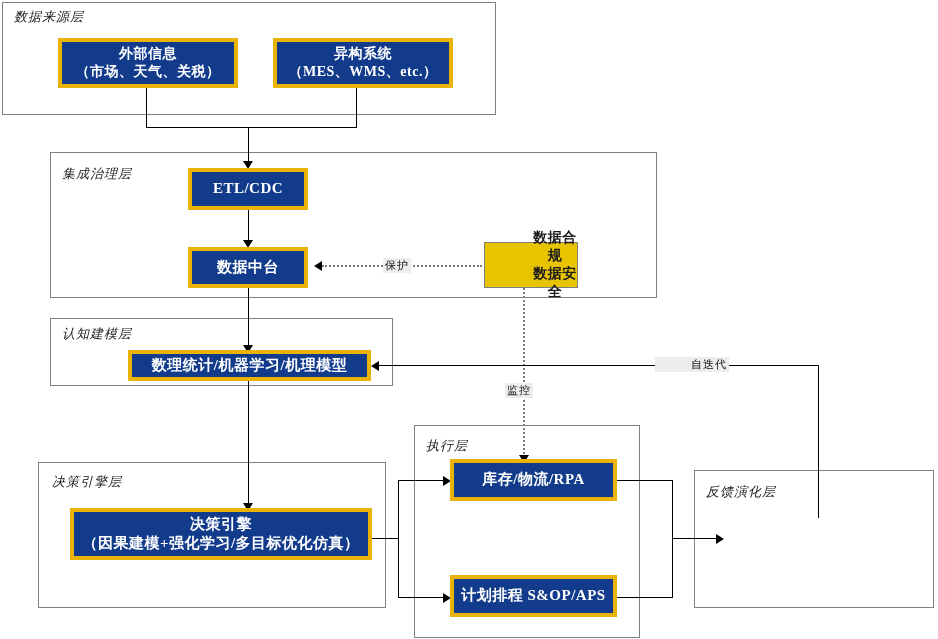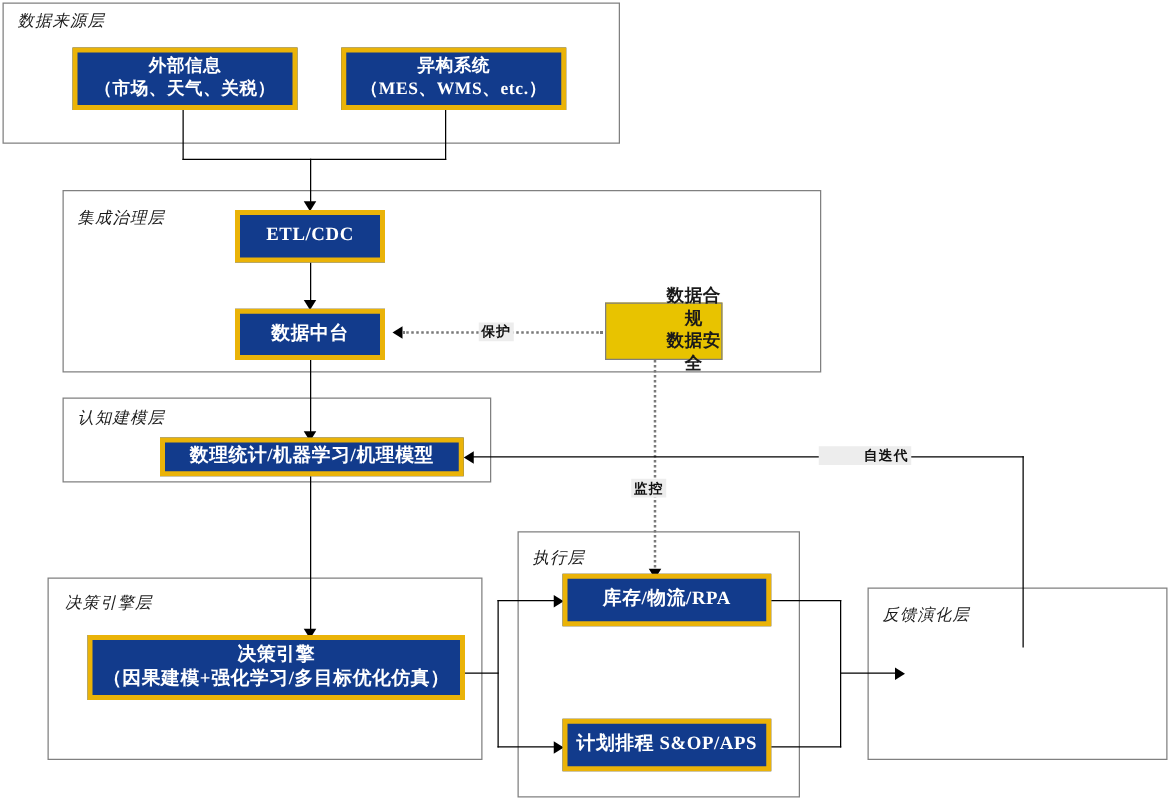--- a/index.html
+++ b/index.html
@@ -98,21 +98,21 @@
     border-top: 5px solid transparent;
     border-bottom: 5px solid transparent;
     border-left: 8px solid #000000;
   }
 
   
   .edge-label {
     position: absolute;
     font-family: "Liberation Serif", "DejaVu Serif", serif;
     font-size: 11px;
-    font-weight: bold;
+    font-weight: normal;
     color: #111111;
     background: #EDEDED;
     padding: 0 2px;
     white-space: nowrap;
     letter-spacing: 1px;
   }
 </style>
 </head>
 <body>
 

